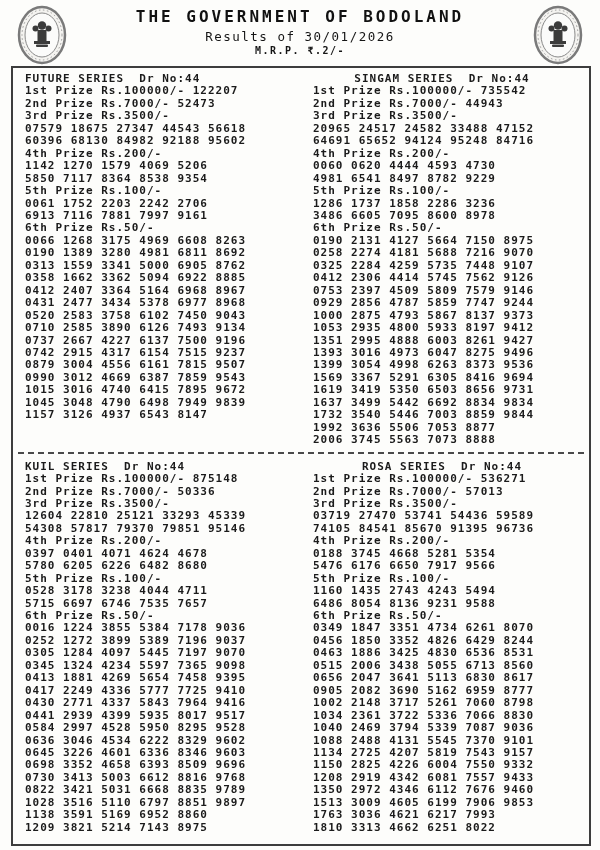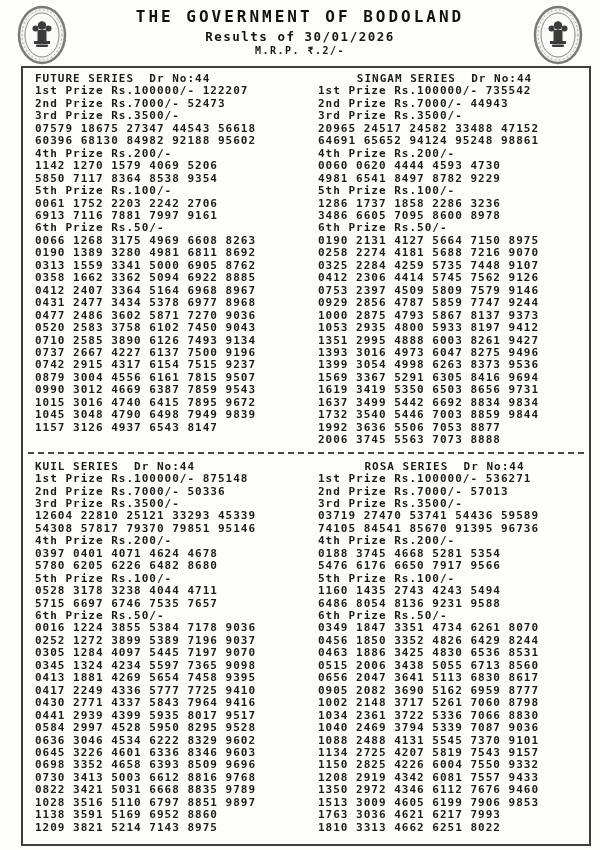--- a/index.html
+++ b/index.html
@@ -7,25 +7,25 @@
     width:600px;height:850px;box-sizing:border-box;
     background:#fdfdfb;overflow:hidden;
     font-family:"DejaVu Sans Mono",monospace;
   }
   .header{
     display:flex;justify-content:space-between;align-items:flex-start;
     padding:5px 16px 0 16px;height:64px;box-sizing:border-box;
   }
   .titles{flex:1;text-align:center;padding-top:2px;}
   .title{font-size:16px;font-weight:bold;letter-spacing:3px;color:#111;}
-  .subtitle{font-size:12.5px;font-weight:bold;letter-spacing:1.5px;color:#151515;margin-top:3px;}
+  .subtitle{font-size:12.5px;font-weight:normal;letter-spacing:1.5px;color:#151515;margin-top:3px;}
   .mrp{font-size:10px;font-weight:bold;letter-spacing:1.5px;color:#151515;margin-top:1px;}
   .emblem{flex:0 0 auto;}
   .sheet{
-    margin:2px 9px 0 21px;
+    margin:2px 9px 0 11px;
     border:2px solid #3d3d3d;
     box-sizing:border-box;
     height:780px;
     padding:4px 0 4px 0;
     overflow:hidden;
   }
   .half{display:flex;}
   .col{width:50%;box-sizing:border-box;padding-left:12px;padding-right:4px;}
   .line{
     font-size:11px;line-height:12.45px;font-weight:bold;
@@ -87,38 +87,37 @@
           <div class="line">5th Prize Rs.100/-</div>
           <div class="line">0061 1752 2203 2242 2706</div>
           <div class="line">6913 7116 7881 7997 9161</div>
           <div class="line">6th Prize Rs.50/-</div>
           <div class="line">0066 1268 3175 4969 6608 8263</div>
           <div class="line">0190 1389 3280 4981 6811 8692</div>
           <div class="line">0313 1559 3341 5000 6905 8762</div>
           <div class="line">0358 1662 3362 5094 6922 8885</div>
           <div class="line">0412 2407 3364 5164 6968 8967</div>
           <div class="line">0431 2477 3434 5378 6977 8968</div>
-          <div class="line">0477 2486 3602 5871 7270 9036</div>
           <div class="line">0520 2583 3758 6102 7450 9043</div>
           <div class="line">0710 2585 3890 6126 7493 9134</div>
           <div class="line">0737 2667 4227 6137 7500 9196</div>
           <div class="line">0742 2915 4317 6154 7515 9237</div>
           <div class="line">0879 3004 4556 6161 7815 9507</div>
           <div class="line">0990 3012 4669 6387 7859 9543</div>
           <div class="line">1015 3016 4740 6415 7895 9672</div>
           <div class="line">1045 3048 4790 6498 7949 9839</div>
           <div class="line">1157 3126 4937 6543 8147</div>
         </div>
       <div class="col center-head">
           <div class="line series-header">SINGAM SERIES  Dr No:44</div>
           <div class="line">1st Prize Rs.100000/- 735542</div>
           <div class="line">2nd Prize Rs.7000/- 44943</div>
           <div class="line">3rd Prize Rs.3500/-</div>
           <div class="line">20965 24517 24582 33488 47152</div>
-          <div class="line">64691 65652 94124 95248 98861</div>
+          <div class="line">64691 65652 94124 95248 84716</div>
           <div class="line">4th Prize Rs.200/-</div>
           <div class="line">0060 0620 4444 4593 4730</div>
           <div class="line">4981 6541 8497 8782 9229</div>
           <div class="line">5th Prize Rs.100/-</div>
           <div class="line">1286 1737 1858 2286 3236</div>
           <div class="line">3486 6605 7095 8600 8978</div>
           <div class="line">6th Prize Rs.50/-</div>
           <div class="line">0190 2131 4127 5664 7150 8975</div>
           <div class="line">0258 2274 4181 5688 7216 9070</div>
           <div class="line">0325 2284 4259 5735 7448 9107</div>

